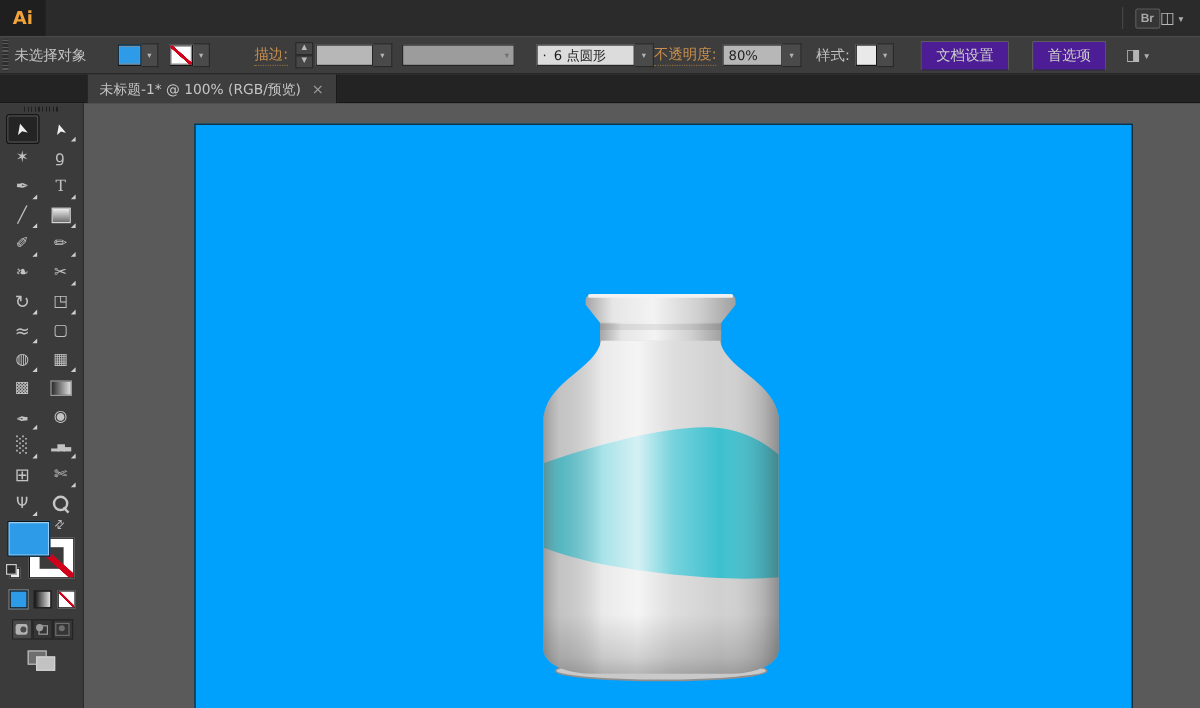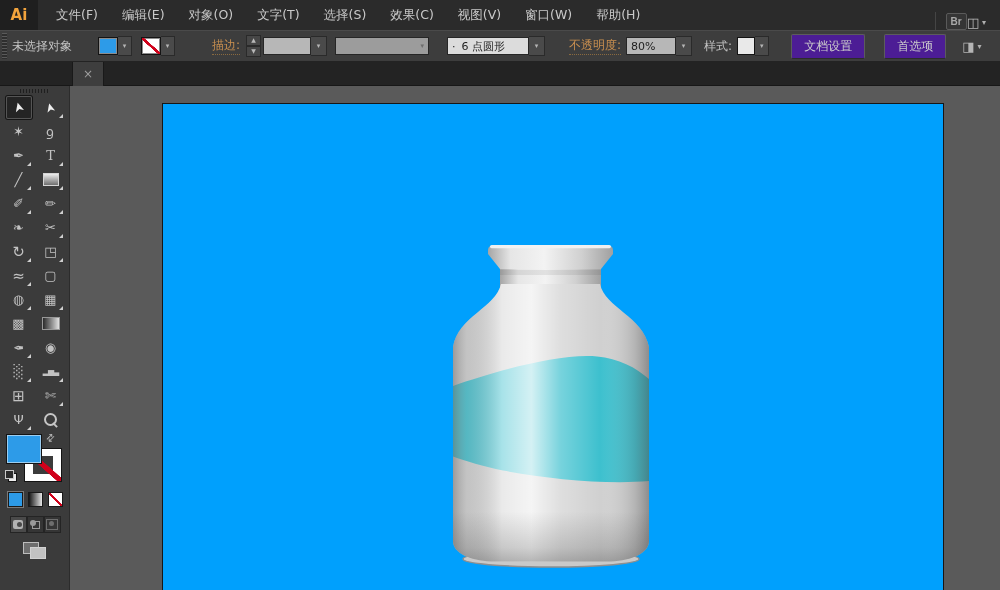--- a/index.html
+++ b/index.html
@@ -2,21 +2,21 @@
 <html style="--logo-orange: #F2A33C; --accent-orange: #C98F4F; --fill-blue: #2D9BE8; --artboard-blue: #00A0FD; --label-teal: #3DC0CE; --none-red: #D0021B;"><head>
 <meta charset="utf-8">
 <style>
   html,body{margin:0;padding:0;}
   body{width:1000px;height:590px;overflow:hidden;background:#5A5A5A;
        font-family:"DejaVu Sans",sans-serif;position:relative;
        -webkit-font-smoothing:antialiased;}
   .abs{position:absolute;}
 
   
-  .menubar{top:0;left:0;width:1000px;height:30px;background:#2B2B2B;display:flex;align-items:flex-end;}
+  .menubar{top:0;left:0;width:1000px;height:30px;background:#2B2B2B;display:flex;align-items:center;}
   .logo{width:38px;height:30px;background:#1F1F1F;color:var(--logo-orange);
         font-weight:bold;font-size:15px;line-height:30px;text-align:center;}
   #menu-items{display:flex;height:30px;margin-left:6px;}
   .menu-item{color:#C9C9C9;font-size:12.5px;line-height:30px;padding:0 12px;cursor:default;white-space:nowrap;}
   .menu-sep{width:1px;height:18px;background:#454545;margin:0 10px 0 4px;}
   .br-btn{background:#353535;border:1px solid #5A5A5A;border-radius:2px;color:#A9A9A9;
           font-size:10px;font-weight:bold;padding:2px 4px;}
   .ws-btn{display:flex;align-items:center;color:#B9B9B9;font-size:13px;gap:3px;}
   .caret{font-size:8px;color:#AFAFAF;}
 
@@ -129,31 +129,20 @@
   .artboard{left:92px;top:17px;width:780px;height:500px;background:var(--artboard-blue);
       border:1px solid #161616;box-sizing:content-box;}
 </style>
 </head>
 <body>
 
 <div class="app">
 
   <div class="menubar abs">
     <div class="logo">Ai</div>
-    <nav id="menu-items">
-        <span class="menu-item">文件(F)</span>
-        <span class="menu-item">编辑(E)</span>
-        <span class="menu-item">对象(O)</span>
-        <span class="menu-item">文字(T)</span>
-        <span class="menu-item">选择(S)</span>
-        <span class="menu-item">效果(C)</span>
-        <span class="menu-item">视图(V)</span>
-        <span class="menu-item">窗口(W)</span>
-        <span class="menu-item">帮助(H)</span>
-      </nav>
     <div style="flex:1"></div>
     <div class="menu-sep"></div>
     <button class="br-btn">Br</button>
     <div class="ws-btn" style="margin-right:14px;">
       <span>◫</span>
       <span class="caret">▾</span>
     </div>
   </div>
 
   <div class="controlbar abs">
@@ -180,39 +169,40 @@
     <span class="field dis" style="width:94px;margin-left:8px;">
       <span class="dis-caret">▾</span>
     </span>
 
     <span class="field lt" style="width:82px;margin-left:18px;gap:6px;">
       <span>·</span>
       <span>6 点圆形</span>
     </span>
     <span class="dd" style="width:15px;">▾</span>
 
-    <span class="lbl-link" style="margin-left:24px;">不透明度:</span>
+    <span class="lbl-link" style="margin-left:0;">不透明度:</span>
     <span class="field" style="width:50px;margin-left:5px;">80%</span>
     <span class="dd" style="width:15px;">▾</span>
 
     <span class="lbl">样式:</span>
     <span class="style-sw"></span>
     <span class="dd">▾</span>
 
     <button class="cb-btn" style="margin-left:22px;">文档设置</button>
     <button class="cb-btn" style="margin-left:19px;">首选项</button>
 
     <span class="panel-ic">
       <span>◨</span>
       <span class="caret">▾</span>
     </span>
   </div>
 
   <div class="tabbar abs">
     <div class="tab">
+      <span class="tab-title">未标题-1* @ 100% (RGB/预览)</span>
       <span class="tab-close">×</span>
     </div>
   </div>
 
   <div class="main abs">
 
     <div class="tools-panel abs">
       <div class="panel-grip"></div>
       <div class="tools" id="tools">
           <div class="tool active">

